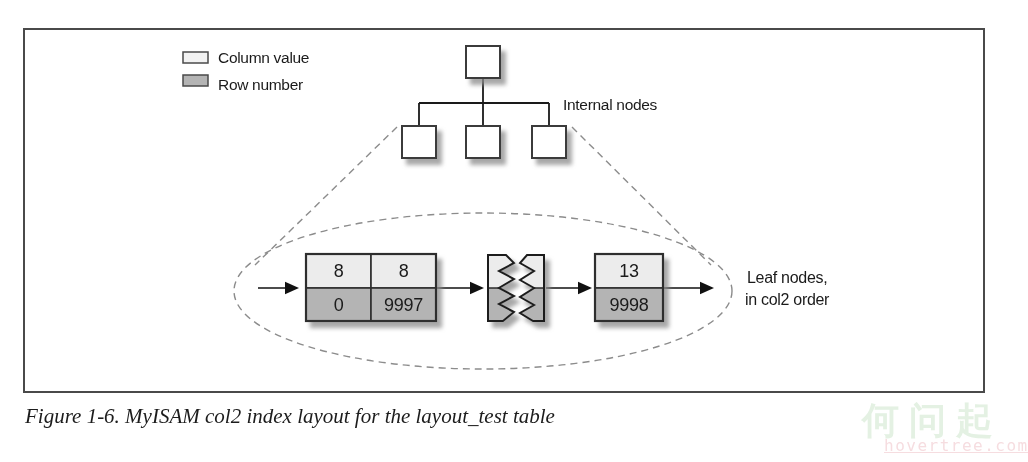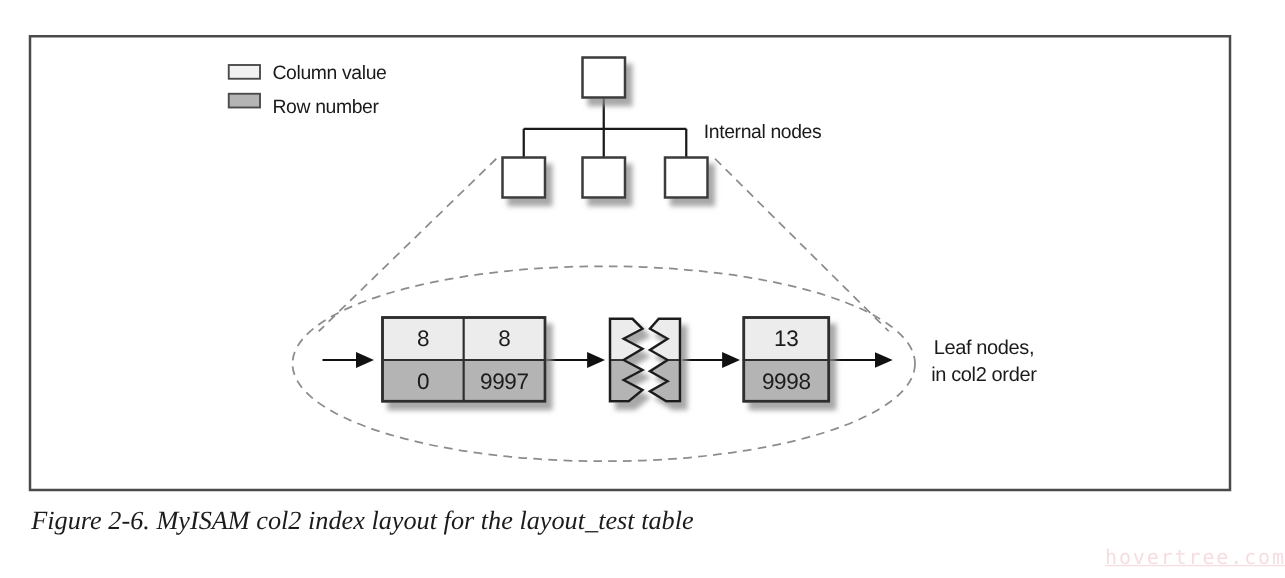--- a/index.html
+++ b/index.html
@@ -146,17 +146,18 @@
         <text x="604" y="281" font-size="18" text-anchor="middle">9998</text>
       </g>
 
       <g>
         <text x="722" y="253" font-size="16">Leaf nodes,</text>
         <text x="720" y="275" font-size="16">in col2 order</text>
       </g>
     </svg>
   </div>
 
-  <div class="caption">Figure 2-6. MyISAM col2 index layout for the layout_test table</div>
+  <div class="caption">Figure 1-6. MyISAM col2 index layout for the layout_test table</div>
 
+  <div class="watermark-cn">何问起</div>
   <div class="watermark-site">hovertree.com</div>
 
 </div>
 
 </body></html>

